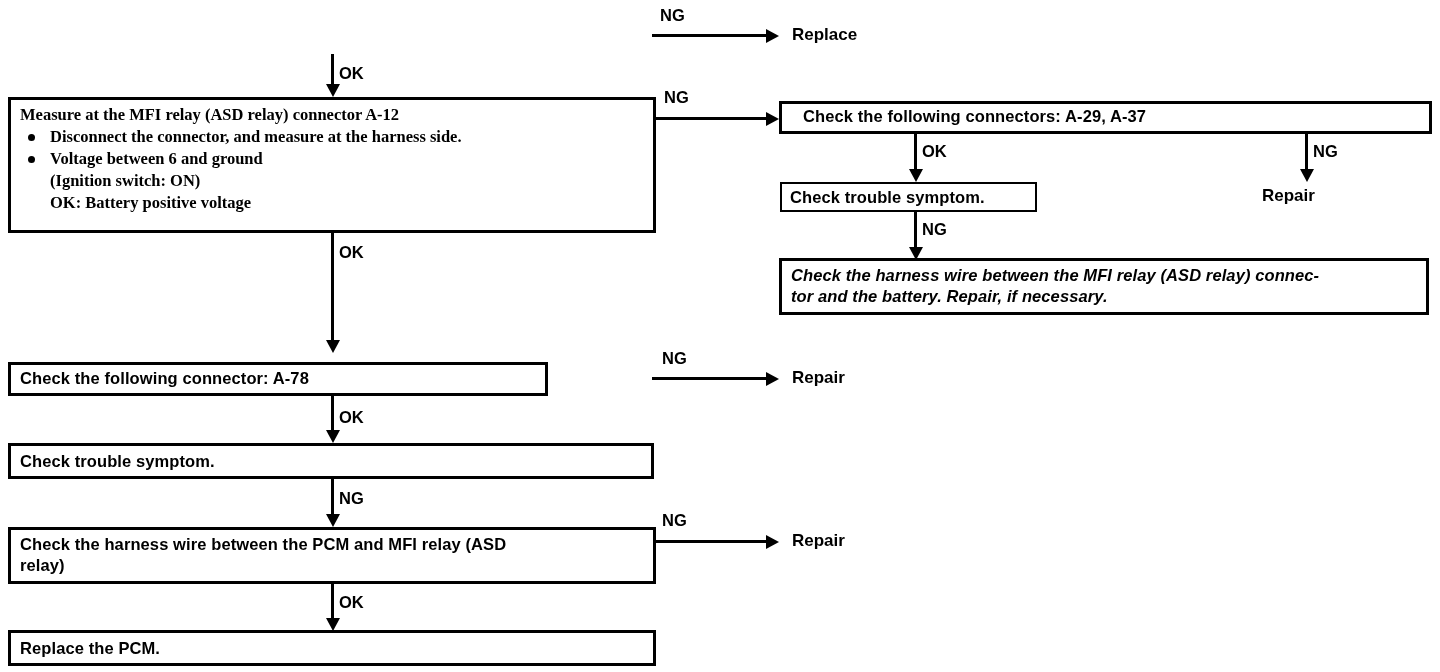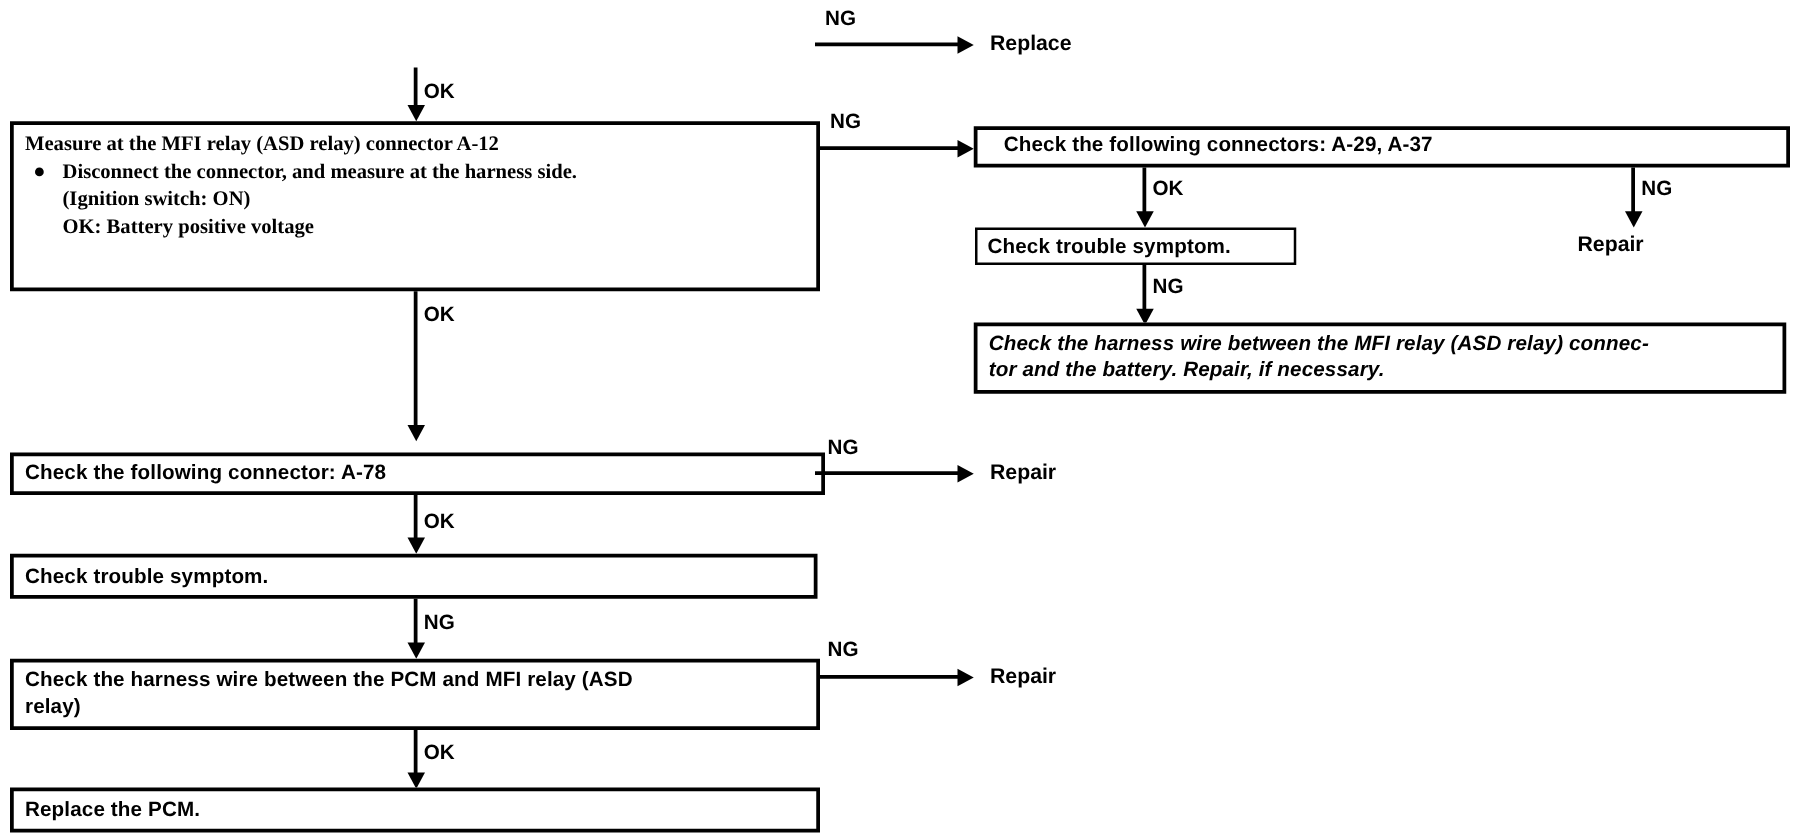--- a/index.html
+++ b/index.html
@@ -113,20 +113,24 @@
   <div class="arrow-down" style="left:326px; top:84px;"></div>
   <div class="edge-label" style="left:339px; top:64px;">OK</div>
 
   <div class="box thick" style="left:8px; top:97px; width:648px; height:136px;font-family:Liberation Serif, serif;">
     <div class="bullet-list">
       <div>Measure at the MFI relay (ASD relay) connector A-12</div>
       <div class="bullet-row">
         <span class="dot"></span>
         <span>Disconnect the connector, and measure at the harness side.</span>
       </div>
+      <div class="bullet-row">
+        <span class="dot"></span>
+        <span>Voltage between 6 and ground</span>
+      </div>
       <div class="plain-row">(Ignition switch: ON)</div>
       <div class="ind-row">OK:   Battery positive voltage</div>
     </div>
   </div>
 
   <div class="hline" style="left:654px; top:117px; width:116px;"></div>
   <div class="arrow-right" style="left:766px; top:112px;"></div>
   <div class="edge-label" style="left:664px; top:88px;">NG</div>
 
   <div class="vline" style="left:331px; top:233px; height:110px;"></div>
@@ -152,21 +156,21 @@
 
   <div class="vline" style="left:914px; top:212px; height:38px;"></div>
   <div class="arrow-down" style="left:909px; top:247px;"></div>
   <div class="edge-label" style="left:922px; top:220px;">NG</div>
 
   <div class="box thick" style="left:779px; top:258px; width:650px; height:57px;">
     <div class="box-text" style="top:4px;font-style:italic;">Check the harness wire between the MFI relay (ASD relay) connec-
 tor and the battery. Repair, if necessary.</div>
   </div>
 
-  <div class="box thick" style="left:8px; top:362px; width:652px; height:34px;">
+  <div class="box thick" style="left:8px; top:362px; width:540px; height:34px;">
     <div class="box-text" style="top:3px;">Check the following connector: A-78</div>
   </div>
 
   <div class="hline" style="left:652px; top:377px; width:118px;"></div>
   <div class="arrow-right" style="left:766px; top:372px;"></div>
   <div class="edge-label" style="left:662px; top:349px;">NG</div>
   <div class="term-label" style="left:792px; top:368px;">Repair</div>
 
   <div class="vline" style="left:331px; top:396px; height:37px;"></div>
   <div class="arrow-down" style="left:326px; top:430px;"></div>

